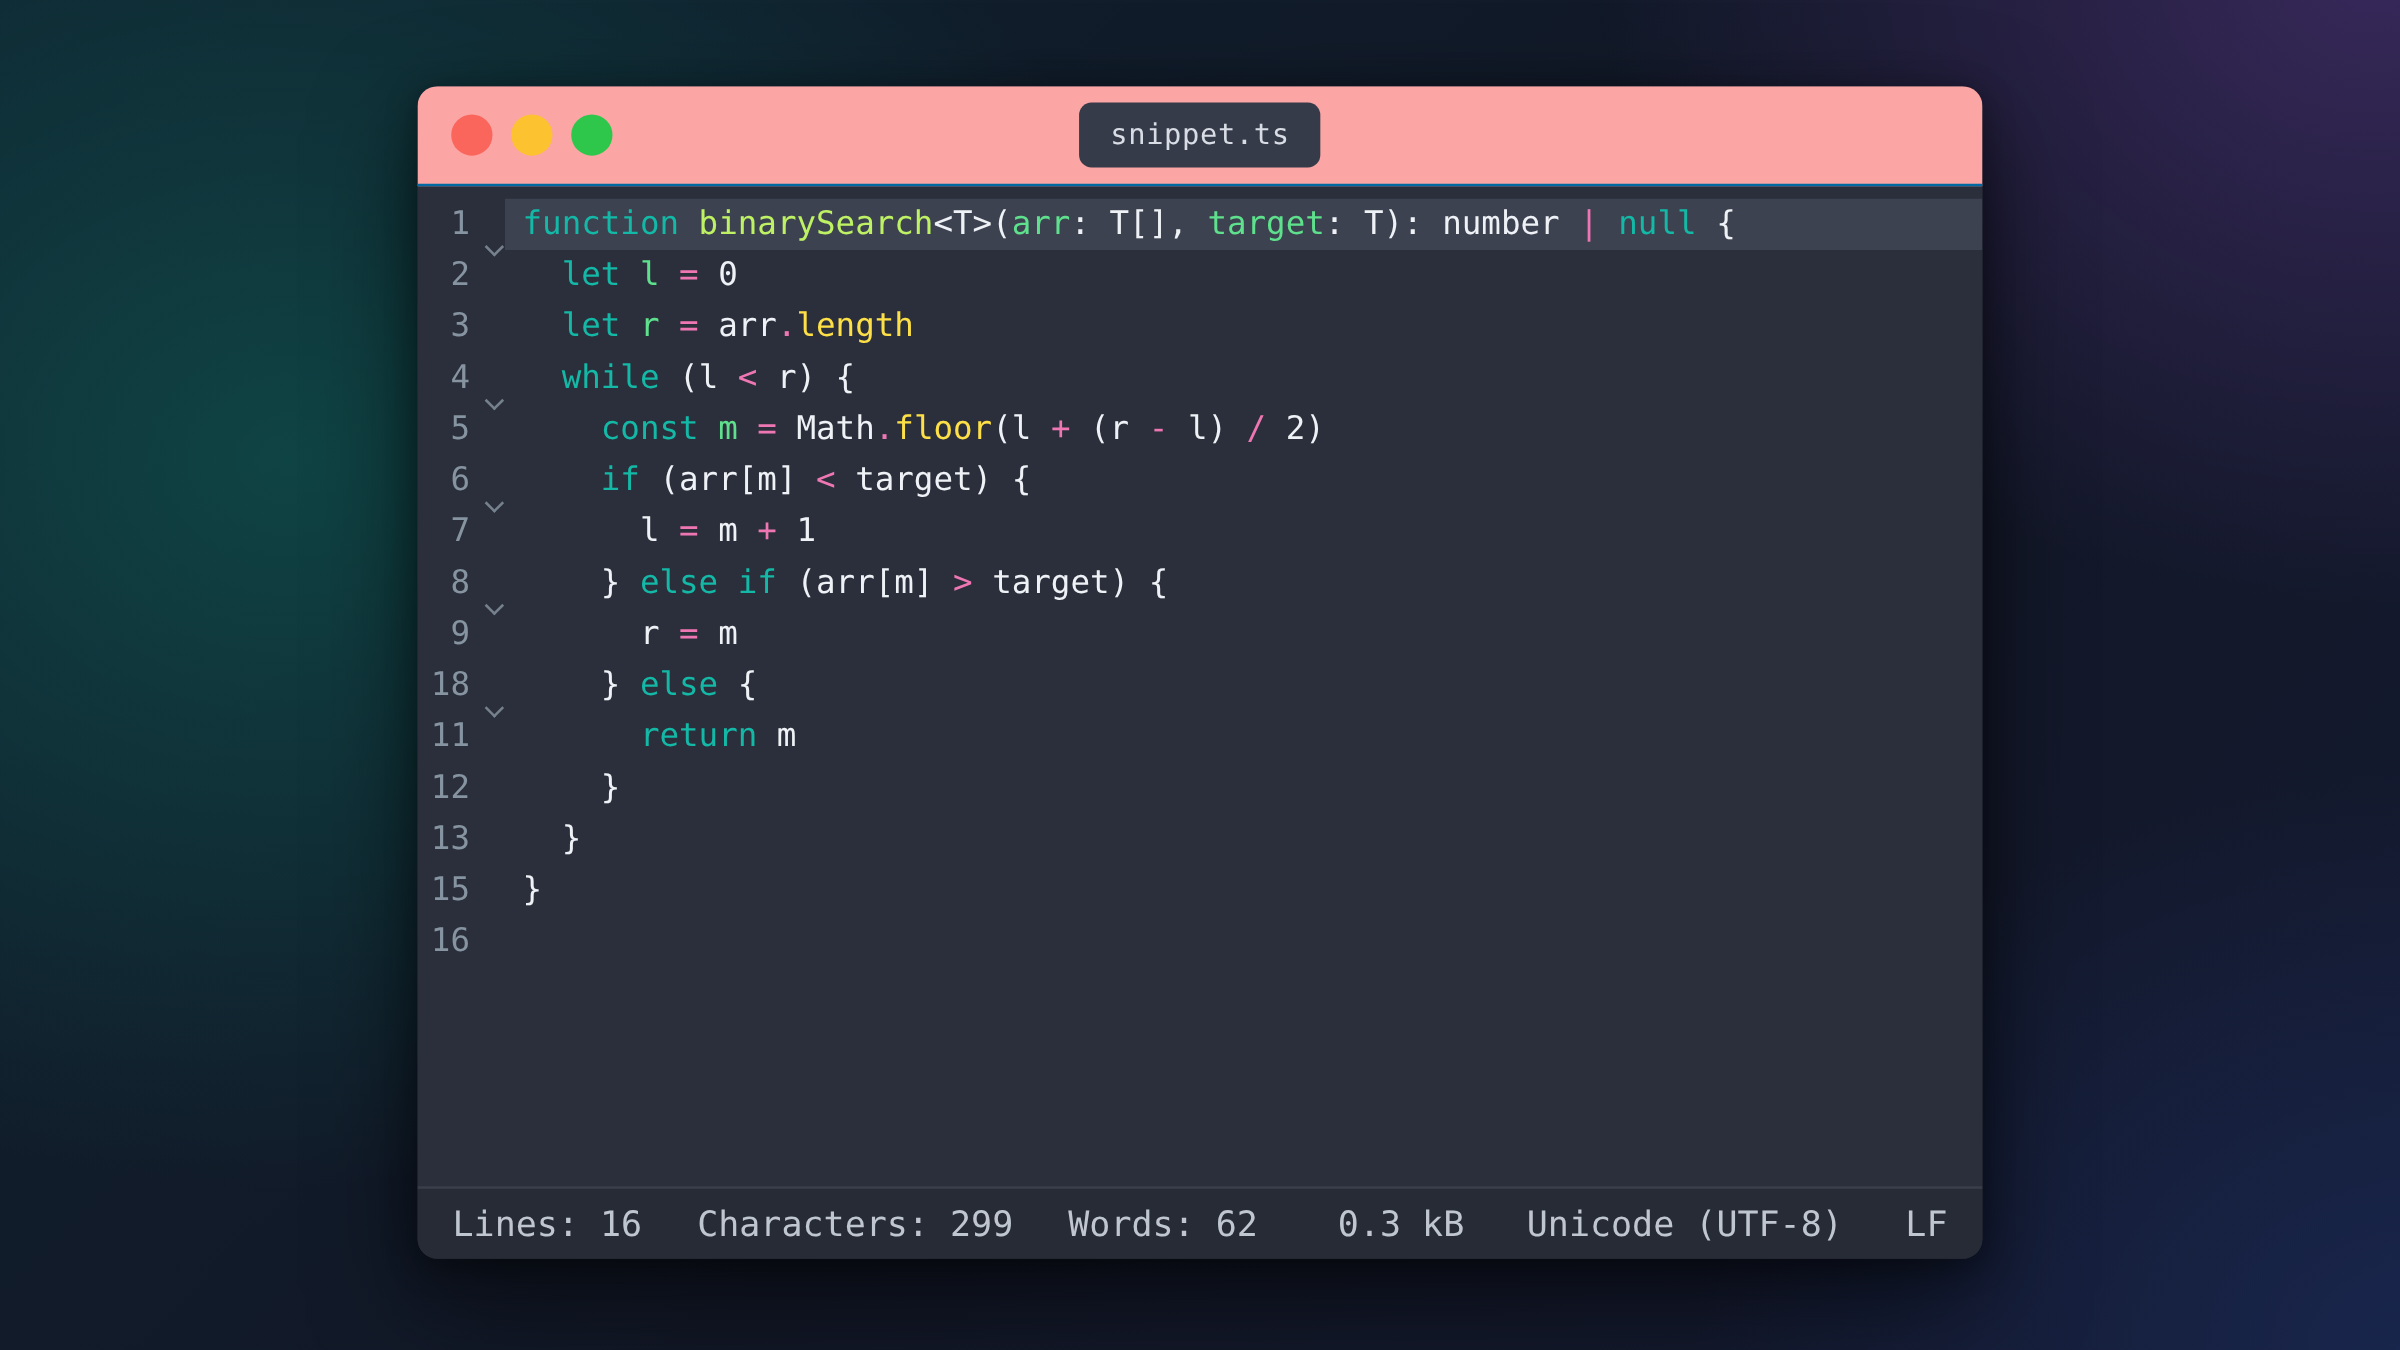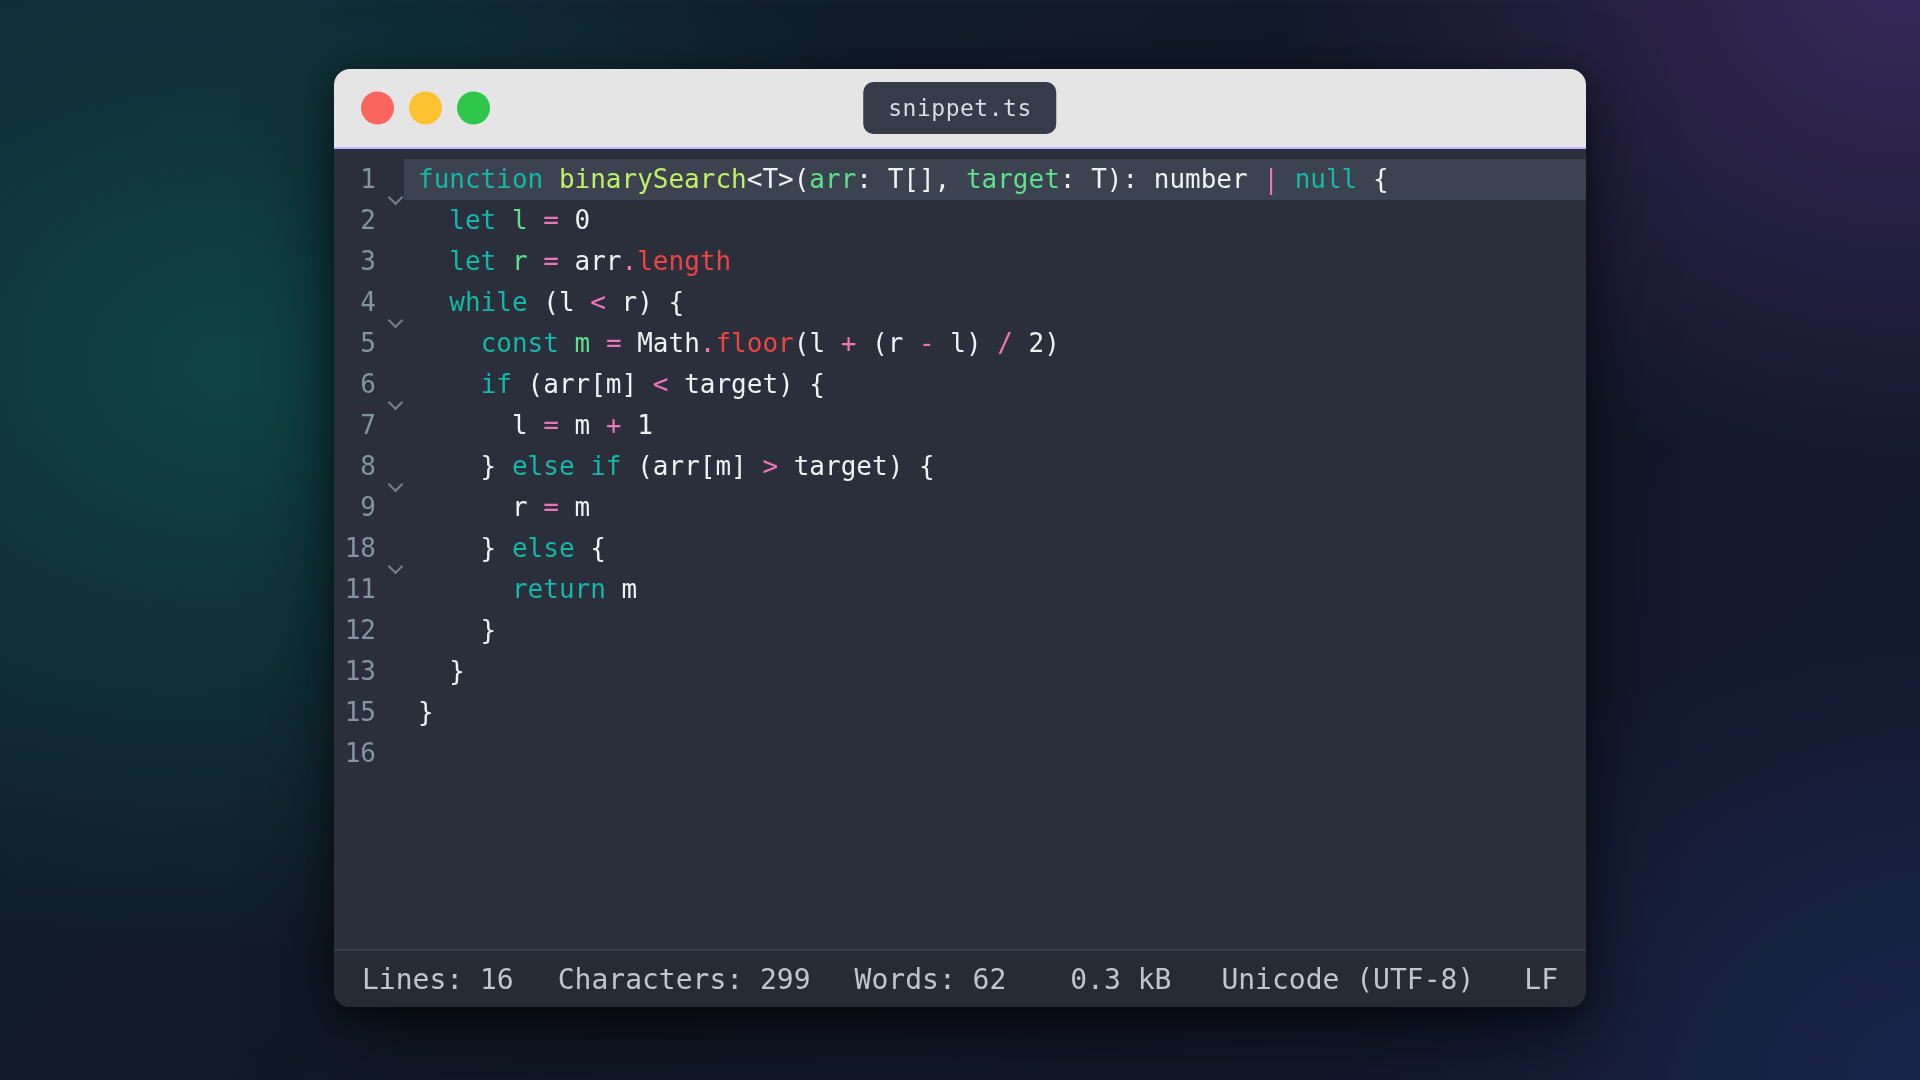--- a/index.html
+++ b/index.html
@@ -25,22 +25,22 @@
     overflow: hidden;
     display: flex;
     flex-direction: column;
   }
 
   
   .titlebar {
     position: relative;
     height: 80px;
     flex: 0 0 80px;
-    background: #e5e5e5;
-    border-bottom: 2px solid #c4b5fd;
+    background: #fca5a5;
+    border-bottom: 2px solid #0369a1;
   }
   .traffic-lights {
     position: absolute;
     left: 27px; top: 50%;
     transform: translateY(-50%);
     display: flex;
     gap: 15px;
   }
   .light { width: 33px; height: 33px; border-radius: 50%; border: none; padding: 0; cursor: pointer; }
   .light.close    { background: #fa655c; }
@@ -99,21 +99,21 @@
     white-space: pre;
     padding-left: 14px;
     color: #eef1f5;
   }
   .code-line.active .code-content { background: #3c4250; }
 
   .tok-kw   { color: #14b8a6; }
   .tok-op   { color: #ee77b3; }
   .tok-fn   { color: #bef264; }
   .tok-var  { color: #5ee08d; }
-  .tok-prop { color: #ef4444; }
+  .tok-prop { color: #fde047; }
   .tok-pl   { color: #eef1f5; }
   .tok-num  { color: #eef1f5; }
 
   
   .statusbar {
     flex: 0 0 58px;
     background: #262b36;
     border-top: 2px solid #3a3f4b;
     display: flex;
     align-items: center;

